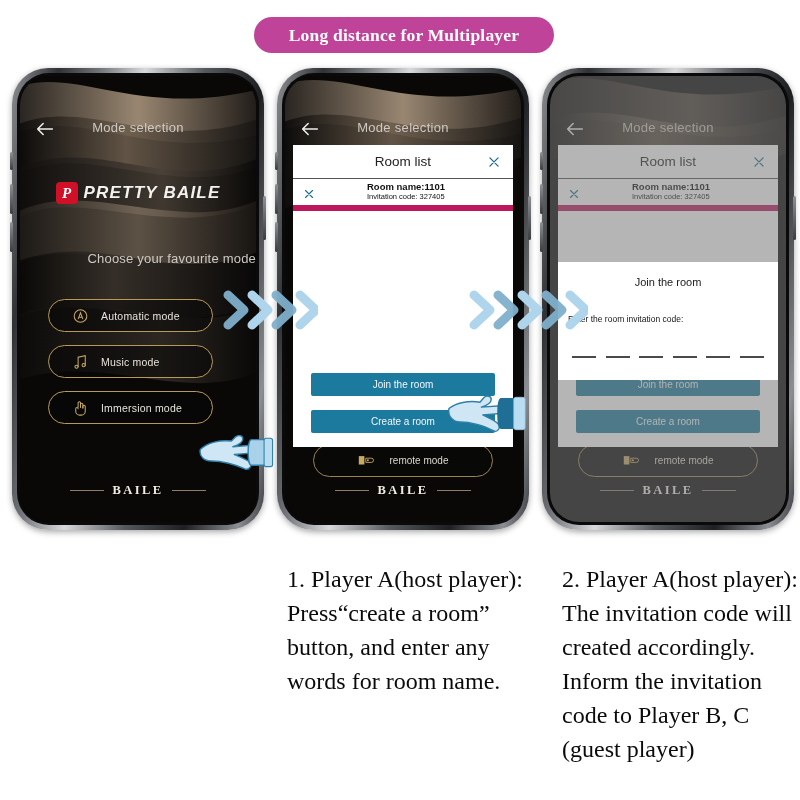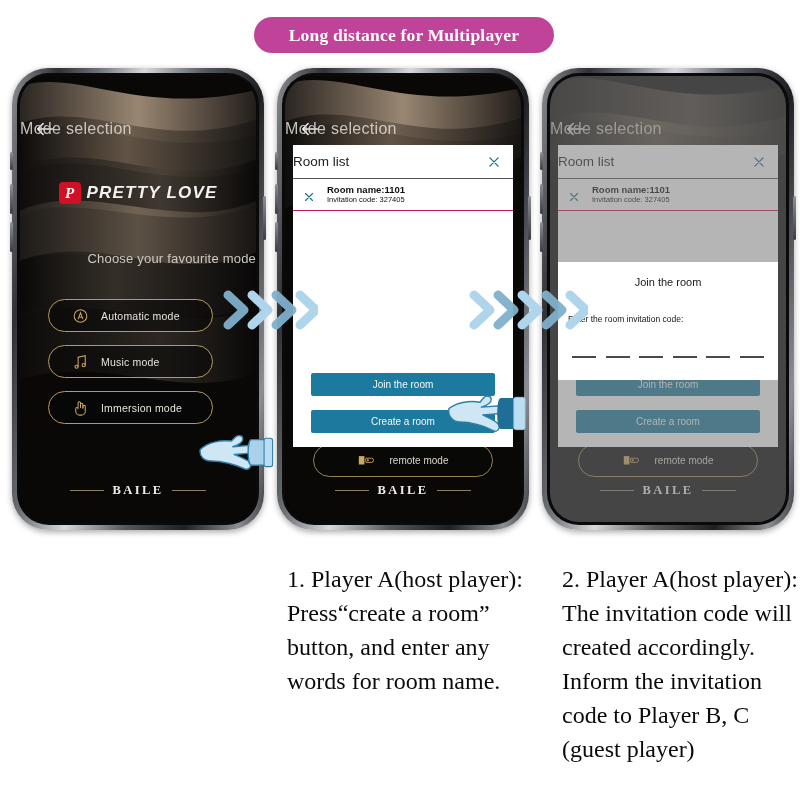--- a/index.html
+++ b/index.html
@@ -70,21 +70,21 @@
   .app { position: absolute; inset: 0; }
   .nav {
     position: absolute; top: 44px; left: 0; right: 0; height: 22px;
   }
   .nav-back {
     position: absolute; left: 14px; top: -2px;
     width: 22px; height: 22px;
     color: #efeeec;
   }
   .nav-title {
-    text-align: left; color: #d6d2cb; font-size: 16px;
+    text-align: center; color: #d6d2cb; font-size: 13px;
     letter-spacing: .3px; opacity: .92;
   }
 
   .brand {
     position: absolute; left: 0; right: 0; top: 106px;
     display: flex; align-items: center; justify-content: center; gap: 6px;
   }
   .brand-mark {
     width: 22px; height: 22px; border-radius: 4px;
     background: #cf1026;
@@ -142,32 +142,32 @@
   .remote-pill .rlb { color: #ded9cf; font-size: 10px; }
 
   
   .dialog {
     position: absolute; left: 8px; right: 8px; top: 69px; bottom: 75px;
     background: #ffffff;
     display: flex; flex-direction: column;
   }
   .dlg-head {
     position: relative; height: 34px; flex: 0 0 34px;
-    display: flex; align-items: center; 
+    display: flex; align-items: center; justify-content: center;
     border-bottom: 1px solid #555;
   }
   .dlg-head .t { color: #222; font-size: 13.5px; }
   .dlg-close {
     position: absolute; right: 12px; top: 50%; transform: translateY(-50%);
     width: 14px; height: 14px; color: #1d6e8c;
   }
   .room-row {
     position: relative; flex: 0 0 32px;
-    border-bottom: 1px solid #be185d;
-    display: flex; align-items: center;
+    border-bottom: 6px solid #be185d;
+    display: flex; align-items: center; gap: 40px;
   }
   .room-x { margin-left: 10px; width: 12px; height: 12px; color: #1d6e8c; }
   .room-texts { margin-left: 12px; line-height: 1.15; }
   .room-name { color: #111; font-size: 9.5px; font-weight: 600; }
   .room-code { color: #111; font-size: 7.5px; }
   .dlg-body { flex: 1 1 auto; position: relative; }
 
   .dlg-actions {
     position: absolute; left: 18px; right: 18px; bottom: 14px;
   }
@@ -278,21 +278,21 @@
             <span class="nav-back">
               <svg viewBox="0 0 24 24" width="22" height="22" fill="none" stroke="currentColor" stroke-width="1.7" stroke-linecap="round" stroke-linejoin="round">
                   <path d="M20 12H4M10 6l-6 6 6 6"></path>
                 </svg>
             </span>
             <div class="nav-title">Mode selection</div>
           </div>
 
           <div class="brand">
             <span class="brand-mark">P</span>
-            <span class="brand-text">PRETTY LOVE</span>
+            <span class="brand-text">PRETTY BAILE</span>
           </div>
 
           <div class="choose">Choose your favourite mode</div>
 
           <div class="mode-list">
             <div class="mode-btn">
               <span class="mode-icon">
                 <svg viewBox="0 0 24 24" width="19" height="19" fill="none" stroke="currentColor" stroke-width="1.3">
                     <circle cx="12" cy="12" r="8"></circle>
                     <path d="M9 16l3-8 3 8M10.2 13.6h3.6"></path>

